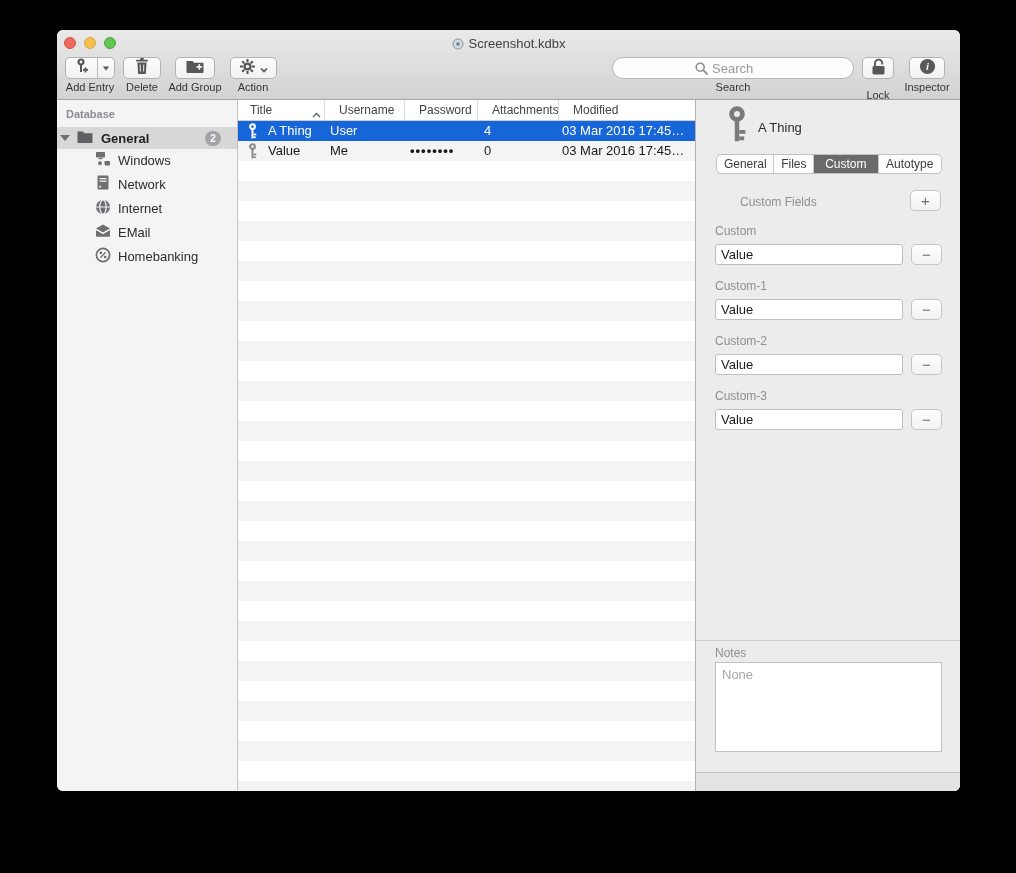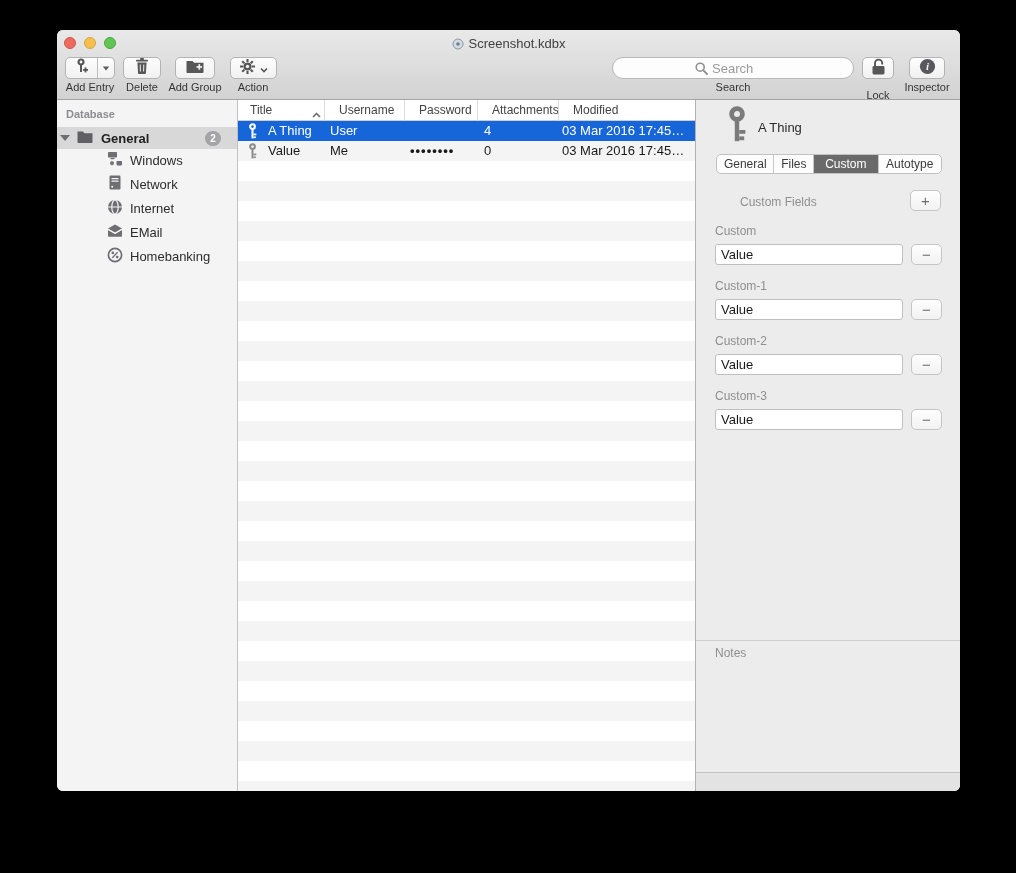--- a/index.html
+++ b/index.html
@@ -47,21 +47,21 @@
   .sb-header { position:absolute; left:9px; top:8px; font-size:11px; font-weight:700; color:#8c8c91; }
   .sb-root { position:absolute; left:0; right:0; top:27px; height:22px; background:#d8d8d8;
              display:flex; align-items:center; }
   .sb-root .tri { margin-left:3px; width:0; height:0; border-left:5px solid transparent;
                   border-right:5px solid transparent; border-top:6px solid #6d6d72; }
   .sb-root .sb-folder { margin-left:7px; }
   .sb-root .sb-root-label { margin-left:8px; font-size:13px; font-weight:700; color:#222; }
   .sb-badge { margin-left:auto; margin-right:16px; min-width:16px; height:15px; border-radius:8px;
               background:#a3a3a8; color:#fff; font-size:10px; font-weight:700;
               display:flex; align-items:center; justify-content:center; padding:0 4px; }
-  .sb-item { position:absolute; left:12px; right:0; height:24px; display:flex; align-items:center;
+  .sb-item { position:absolute; left:0; right:0; height:24px; display:flex; align-items:center;
              color:#2c2c2c; font-size:13px; }
   .sb-item .sb-icon { position:absolute; left:37px; width:17px; text-align:center; color:#6e6e73; }
   .sb-item .sb-text { position:absolute; left:61px; }
 
   
   .etable { position:absolute; left:181px; top:0; bottom:0; width:457px; background:#ec4899; }
   .t-header { position:absolute; top:0; left:0; right:0; height:21px; background:#fff;
               border-bottom:1px solid #cdcdcd; font-size:12px; color:#434343; }
   .t-hcell { position:absolute; top:0; height:21px; line-height:21px; padding-left:14px;
              border-left:1px solid #dcdcdc; overflow:hidden; white-space:nowrap; }
@@ -402,19 +402,20 @@
         <div class="insp-label" style="top:234px;">Custom-2</div>
         <input class="field-input" style="top: 254px;" type="text" value="Value">
         <div class="small-btn" style="left:215px;top:254px;">−</div>
 
         <div class="insp-label" style="top:289px;">Custom-3</div>
         <input class="field-input" style="top: 309px;" type="text" value="Value">
         <div class="small-btn" style="left:215px;top:309px;">−</div>
 
         <div class="notes-divider"></div>
         <div class="insp-label" style="top:546px;">Notes</div>
+        <textarea class="notes-area" placeholder="None" style=""></textarea>
 
         <div class="insp-bottom"></div>
       </div>
 
     </div>
   </div>
 </div>
 
 </body></html>

